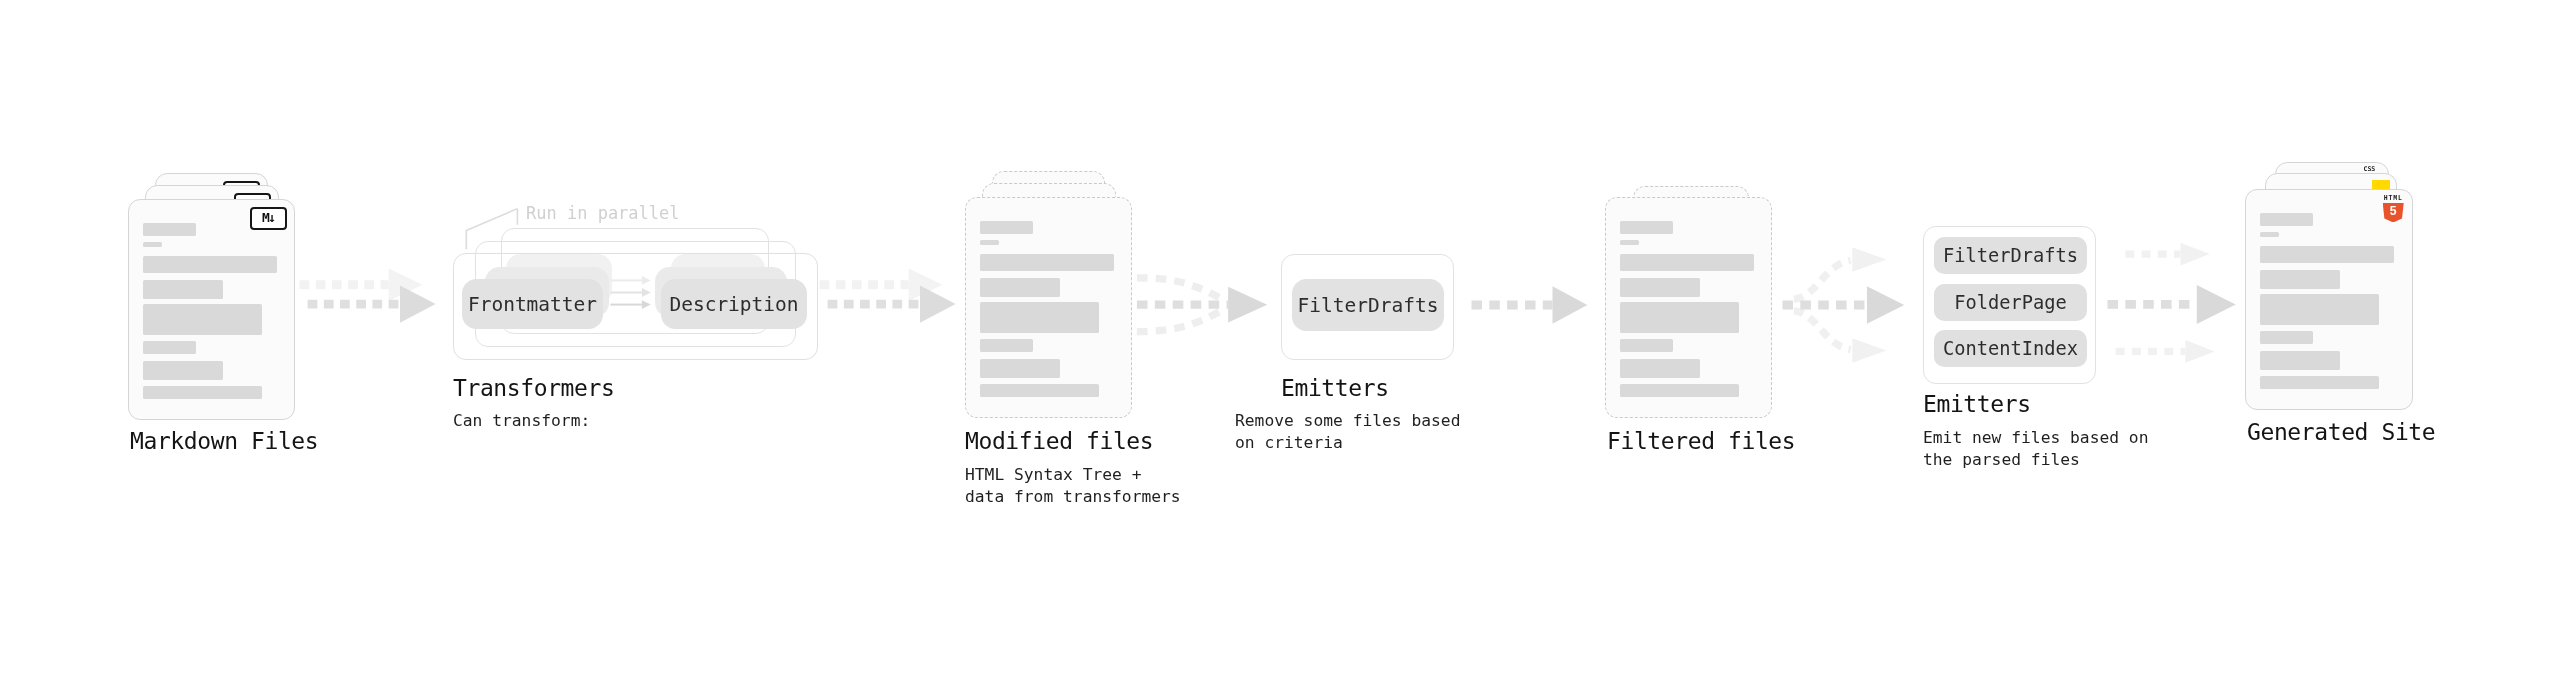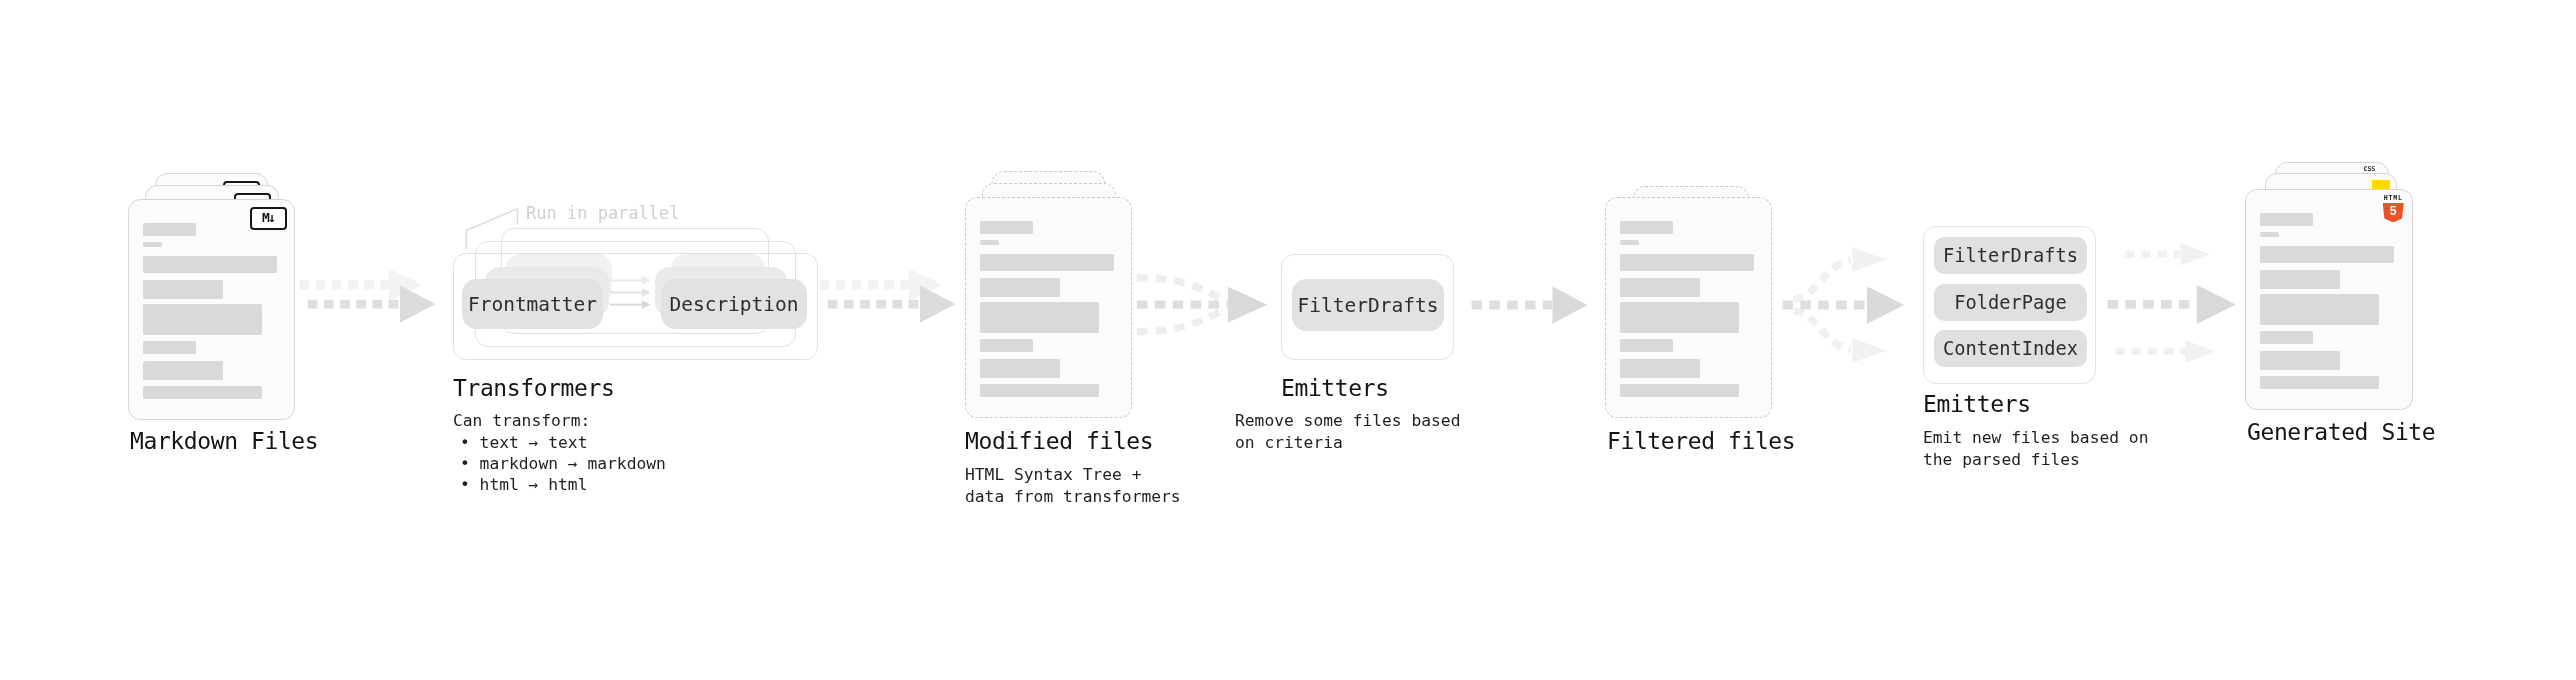--- a/index.html
+++ b/index.html
@@ -105,25 +105,20 @@
         <polygon points="42,34.5 53,40 42,45.5" fill="#d8d8d8"></polygon>
     </svg>
 
     <svg style="left:459px;top:202px" width="73" height="53" viewBox="0 0 90 65">
       <path d="M72,8 L72,28 M72,8 L9,35 L9,58" fill="none" stroke="#dcdcdc" stroke-width="2"></path>
     </svg>
     <div class="note" style="left:526px;top:203px">Run in parallel</div>
   </div>
   <div class="stage-title" style="left:453px;top:375px">Transformers</div>
   <div class="stage-sub" style="left:453px;top:410px">Can transform:</div>
-  <div class="bullets" style="left:460px;top:432px">
-    <div>• text → text</div>
-    <div>• markdown → markdown</div>
-    <div>• html → html</div>
-  </div>
 
   <svg style="left:813px;top:262px" width="150" height="81" viewBox="0 0 185 100">
     <line x1="8" y1="28" x2="118" y2="28" stroke="#f2f2f2" stroke-width="11" stroke-dasharray="12 8"></line>
     <polygon points="118,8 160,28 118,48" fill="#f3f3f3"></polygon>
     <line x1="18" y1="52" x2="132" y2="52" stroke="#dfdfdf" stroke-width="11" stroke-dasharray="12 8"></line>
     <polygon points="132,29 176,52 132,75" fill="#dcdcdc"></polygon>
   </svg>
 
   <div>
     <div class="card dashed" style="left:992px;top:171px;width:113px;height:221px;z-index:1"></div>

